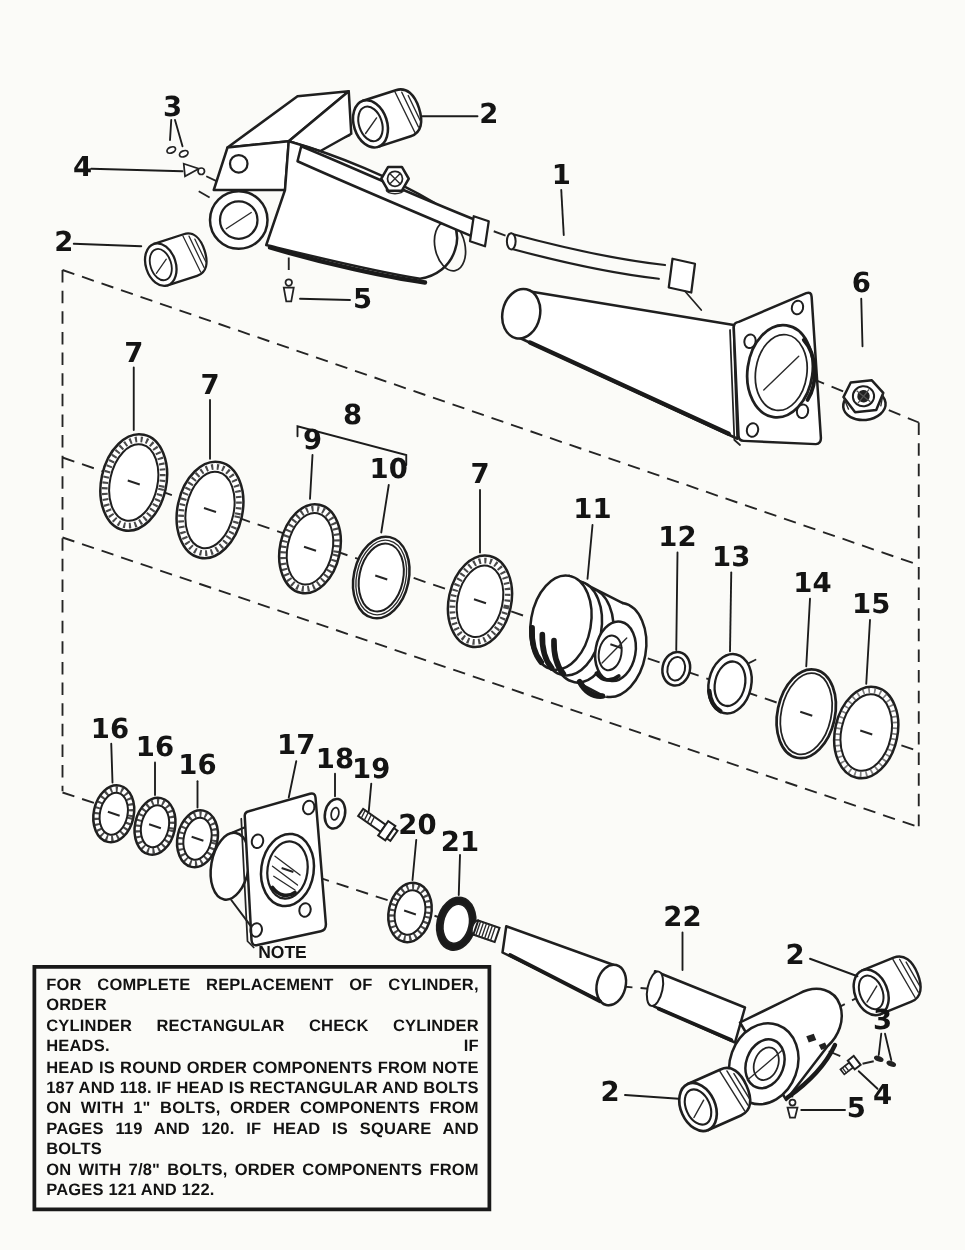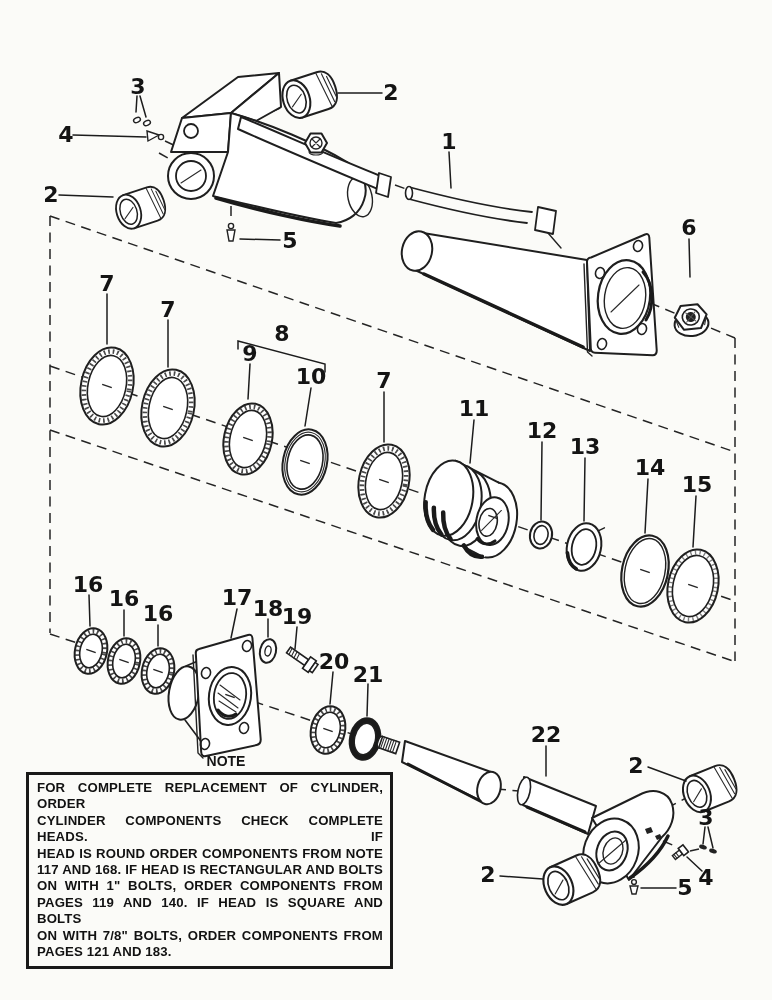--- a/index.html
+++ b/index.html
@@ -389,21 +389,21 @@
     <text class="callout" x="706" y="877">4</text>
     <text class="callout" x="488" y="874">2</text>
     <text class="callout" x="685" y="887">5</text>
   </g>
 
   <text class="notelbl" x="226" y="761">NOTE</text>
 </svg>
 
 <div id="notebox">
   <div class="nline">FOR COMPLETE REPLACEMENT OF CYLINDER, ORDER</div>
-  <div class="nline">CYLINDER COMPONENTS CHECK COMPLETE HEADS. IF</div>
+  <div class="nline">CYLINDER RECTANGULAR CHECK CYLINDER HEADS. IF</div>
   <div class="nline">HEAD IS ROUND ORDER COMPONENTS FROM NOTE</div>
-  <div class="nline">117 AND 168. IF HEAD IS RECTANGULAR AND BOLTS</div>
+  <div class="nline">187 AND 118. IF HEAD IS RECTANGULAR AND BOLTS</div>
   <div class="nline">ON WITH 1" BOLTS, ORDER COMPONENTS FROM</div>
-  <div class="nline">PAGES 119 AND 140. IF HEAD IS SQUARE AND BOLTS</div>
+  <div class="nline">PAGES 119 AND 120. IF HEAD IS SQUARE AND BOLTS</div>
   <div class="nline">ON WITH 7/8" BOLTS, ORDER COMPONENTS FROM</div>
-  <div class="nline">PAGES 121 AND 183.</div>
+  <div class="nline">PAGES 121 AND 122.</div>
 </div>
 </div>
 
 </body></html>

